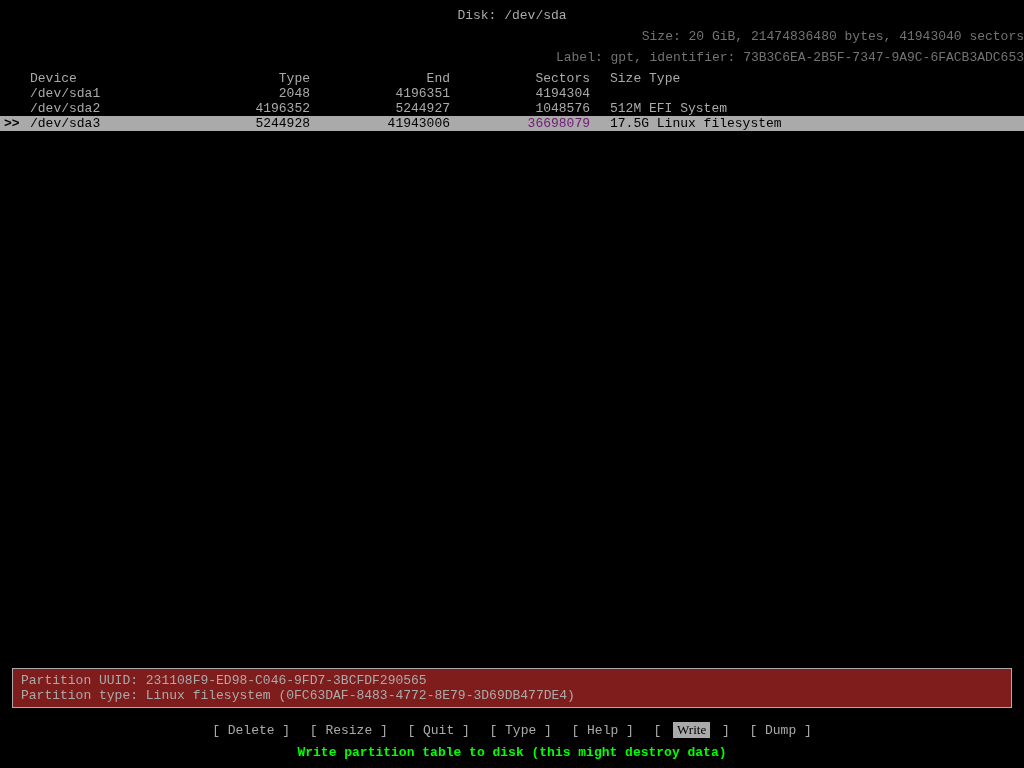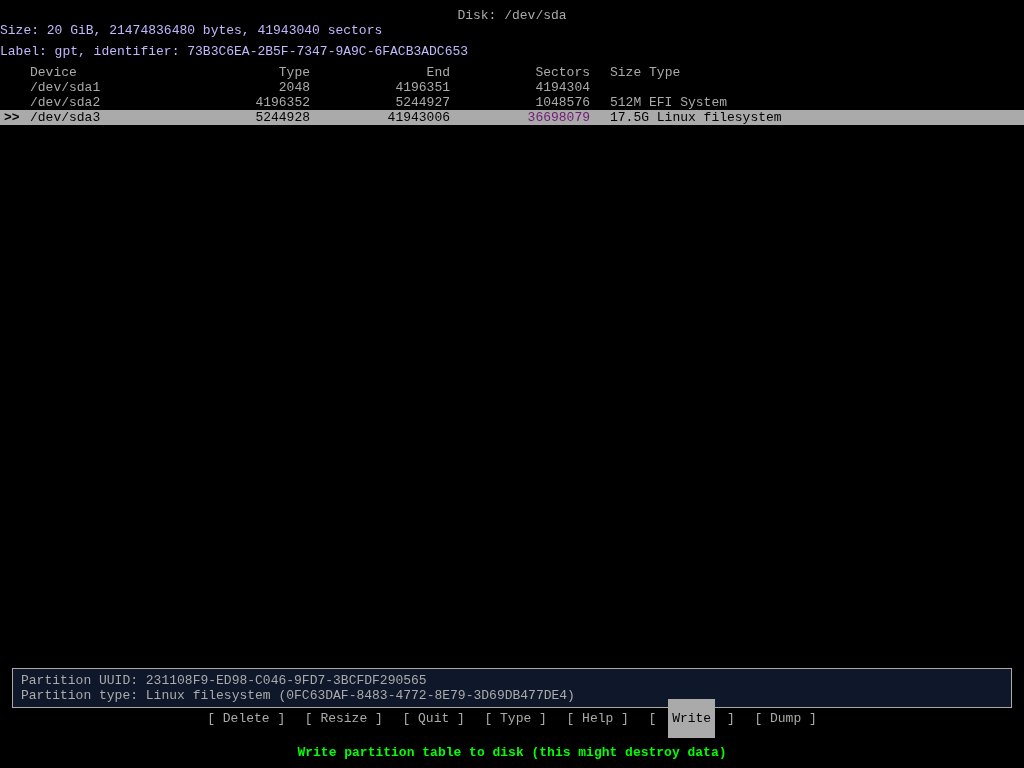--- a/index.html
+++ b/index.html
@@ -12,54 +12,55 @@
       height: 768px;
       overflow: hidden;
       position: relative;
     }
     #main-content {
       padding: 8px 0 0 0;
     }
     .disk-title {
       text-align: center;
       color: #aaa;
-      margin-bottom: 0;
+      margin-bottom: 6px;
     }
     .disk-label {
-      text-align: left;
-      color: #c4b5fd;
+      text-align: right;
+      color: #737373;
       margin-bottom: 6px;
     }
 
     #bottom-panel {
       position: absolute;
       bottom: 60px;
       left: 12px;
       right: 12px;
       border: 1px solid #aaa;
       padding: 4px 8px;
       color: #aaa;
-      background: #0f172a;
+      background: #7f1d1d;
     }
     #button-bar {
       position: absolute;
       bottom: 30px;
       width: 100%;
       text-align: center;
       color: #aaa;
     }
     #button-bar .btn {
       display: inline-block;
       margin: 0 2px;
       color: #aaa;
     }
     #button-bar .btn-highlight {
       background: #aaa;
       color: #000;
-      padding: 12px 4px;
+      padding: 0 4px;
+      font-family: Liberation Serif, serif;
     }
     #bottom-msg {
       position: absolute;
       bottom: 8px;
       width: 100%;
       text-align: center;
       color: #0f0;
       font-weight: bold;
     }
 

